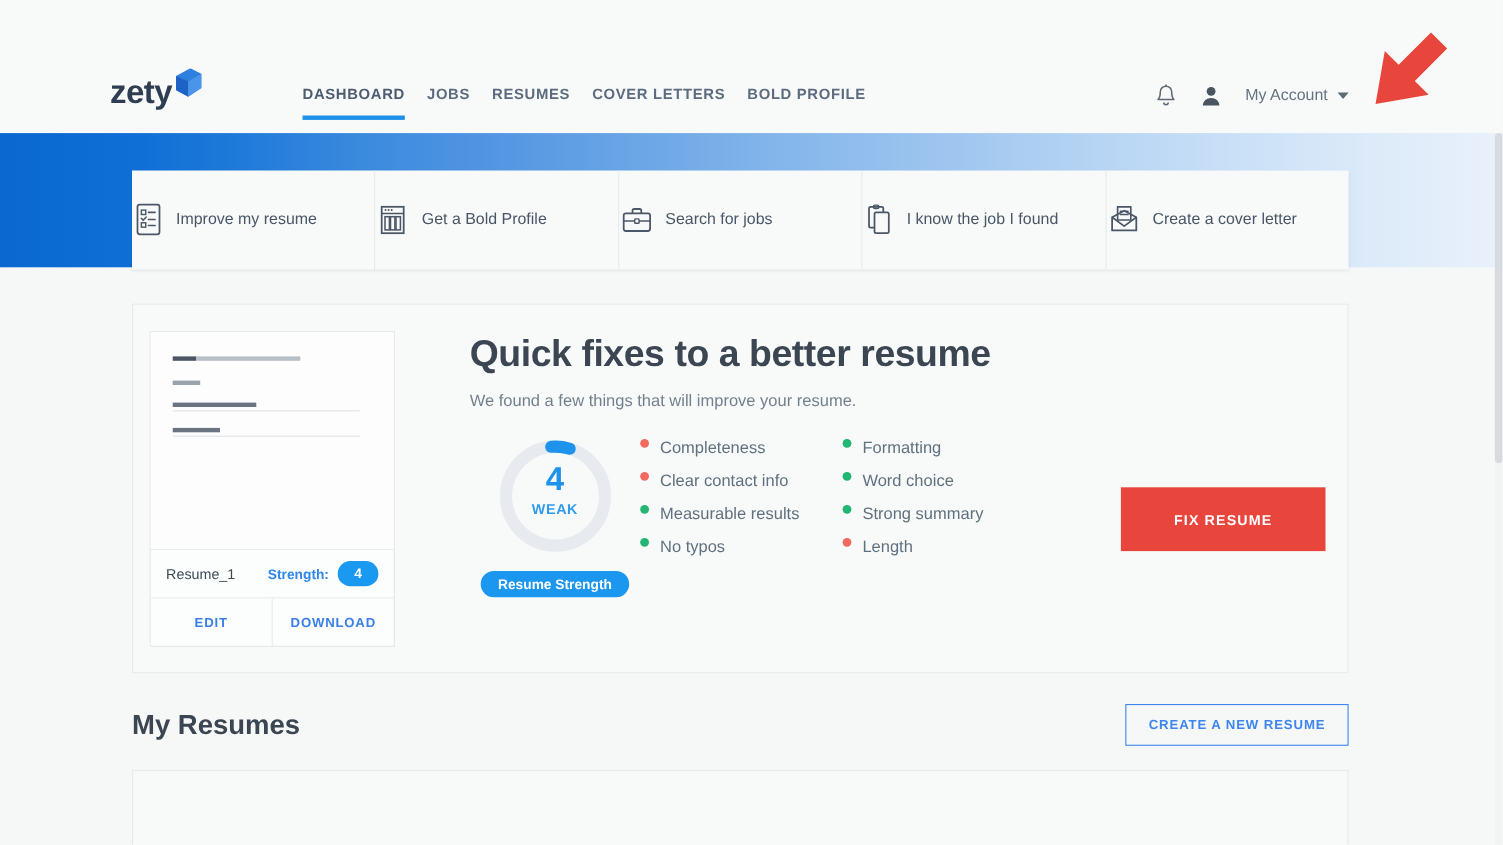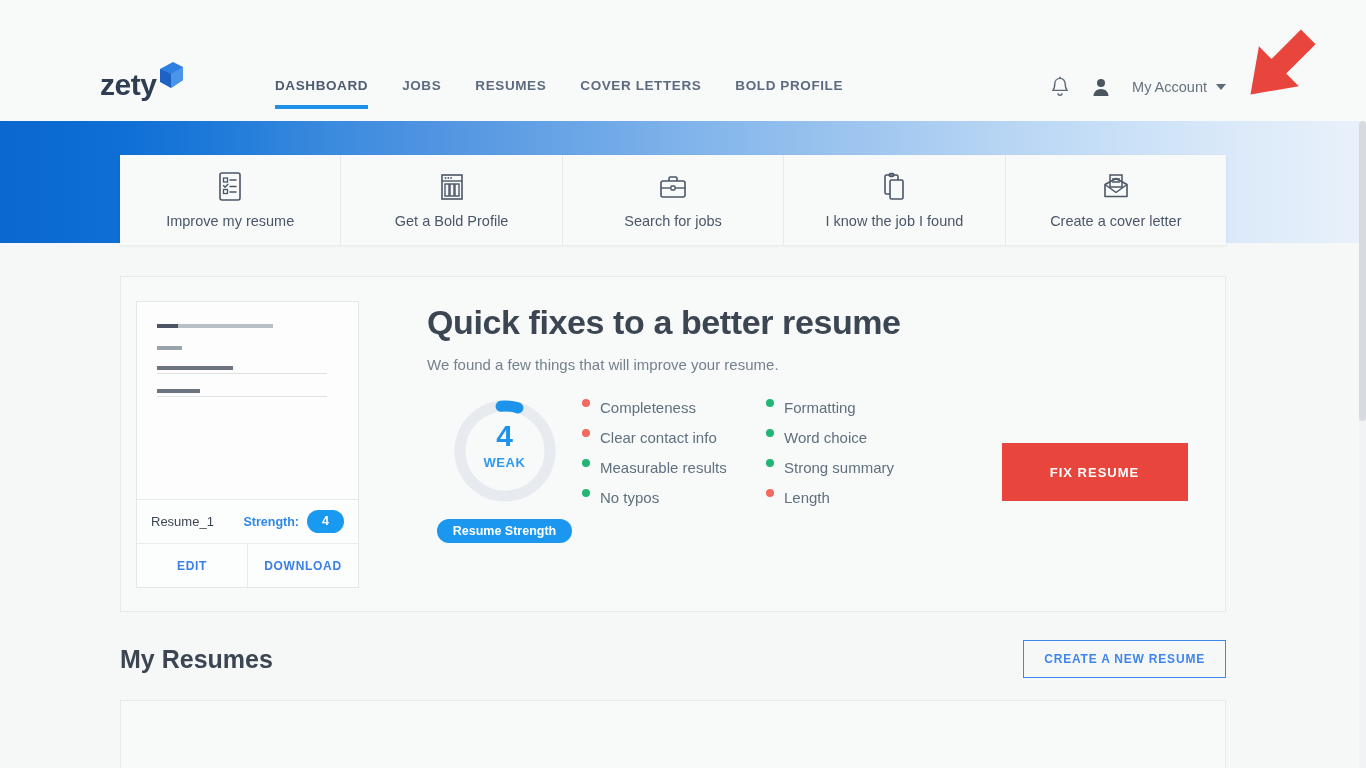--- a/index.html
+++ b/index.html
@@ -24,21 +24,21 @@
     display: flex; align-items: flex-end; gap: 2px;
   }
   .logo-text {
     font-size: 30px; font-weight: bold; color: #2e3d52;
     letter-spacing: -0.5px; line-height: 1;
   }
   .logo-mark { width: 26px; height: 30px; position: relative; top: -8px; }
 
   .nav {
     position: absolute; left: 275px; top: 78px;
-    display: flex; align-items: center; gap: 34px;
+    display: flex; align-items: center; gap: 20px;
   }
   .nav-item {
     font-size: 13.5px; font-weight: bold; color: #5c6b7f;
     letter-spacing: 0.6px; padding-bottom: 16px; cursor: pointer;
     white-space: nowrap; position: relative;
   }
   .nav-item.active { color: #4d5c70; }
   .nav-item.active::after {
     content: ""; position: absolute; left: 0; right: 0; bottom: 0;
     height: 4px; background: #1e90e8;
@@ -70,22 +70,22 @@
 
   
   .tabs {
     position: absolute; top: 155px; left: 120px;
     width: 1106px; height: 90px;
     background: #f8faf9;
     display: flex;
     box-shadow: 0 1px 3px rgba(0,0,0,0.07);
   }
   .tab {
-    flex: 1; display: flex; flex-direction: column;
-    align-items: center; justify-content: center; gap: 10px;
+    flex: 1; display: flex; flex-direction: row;
+    align-items: center; gap: 10px;
     border-right: 1px solid #e6eaed; cursor: pointer;
   }
   .tab:last-child { border-right: none; }
   .tab-label {
     font-size: 14.5px; color: #4a5668; font-weight: 500;
   }
   .tab-icon { height: 32px; display: flex; align-items: center; }
 
   
   .qf-card {
@@ -156,21 +156,21 @@
   }
 
   .checks { display: flex; gap: 12px; padding-top: 2px; }
   .check-col { display: flex; flex-direction: column; gap: 13px; }
   .check-col.c1 { width: 172px; }
   .check-col.c2 { width: 160px; }
   .check-item { display: flex; align-items: flex-start; gap: 10px; }
   .dot { width: 8px; height: 8px; border-radius: 50%; flex: none; }
   .check-text { font-size: 15px; color: #60707f; }
 
-  .fix-wrap { flex: 1; display: flex; justify-content: center; padding-left: 58px; padding-top: 46px; }
+  .fix-wrap { flex: 1; display: flex; justify-content: flex-end; padding-left: 58px; padding-top: 46px; }
   .fix-btn {
     background: #e8453c; color: #ffffff; font-size: 13px; font-weight: bold;
     letter-spacing: 1px; border: none; width: 186px; height: 58px;
     cursor: pointer; font-family: "Liberation Sans", sans-serif;
   }
 
   
   .resumes-head {
     position: absolute; top: 640px; left: 120px; width: 1106px;
     display: flex; align-items: center; justify-content: space-between;

